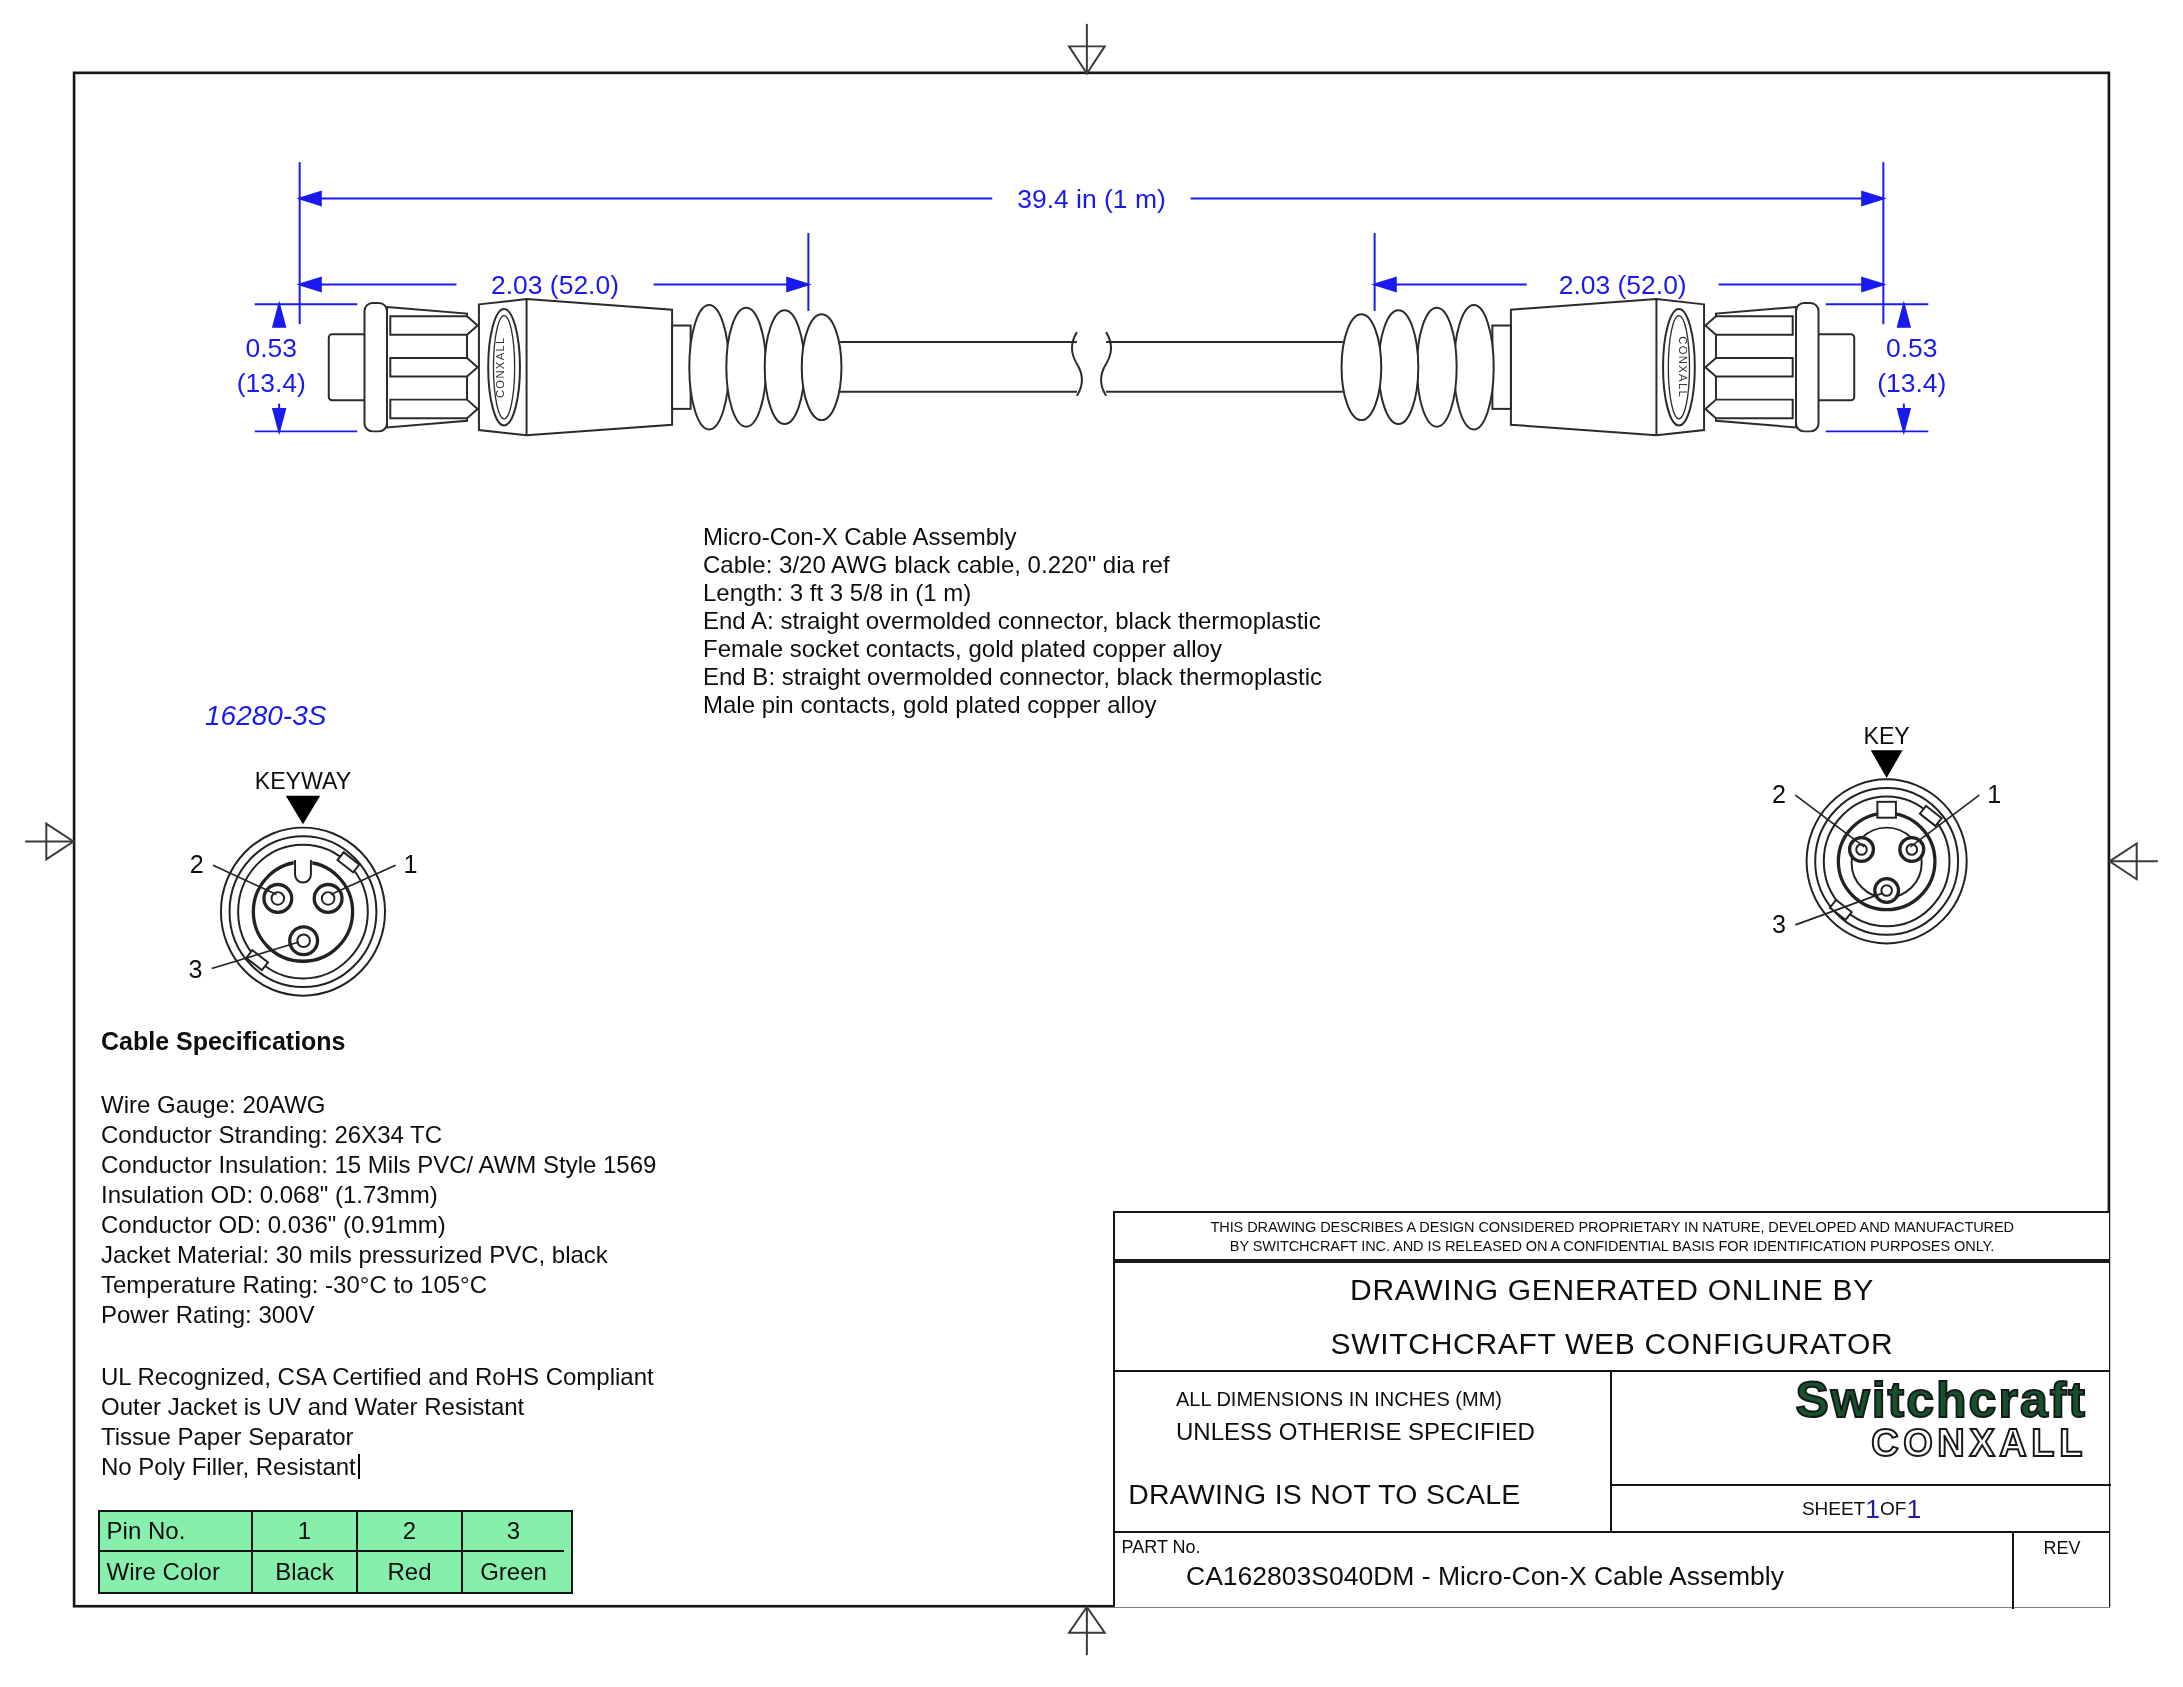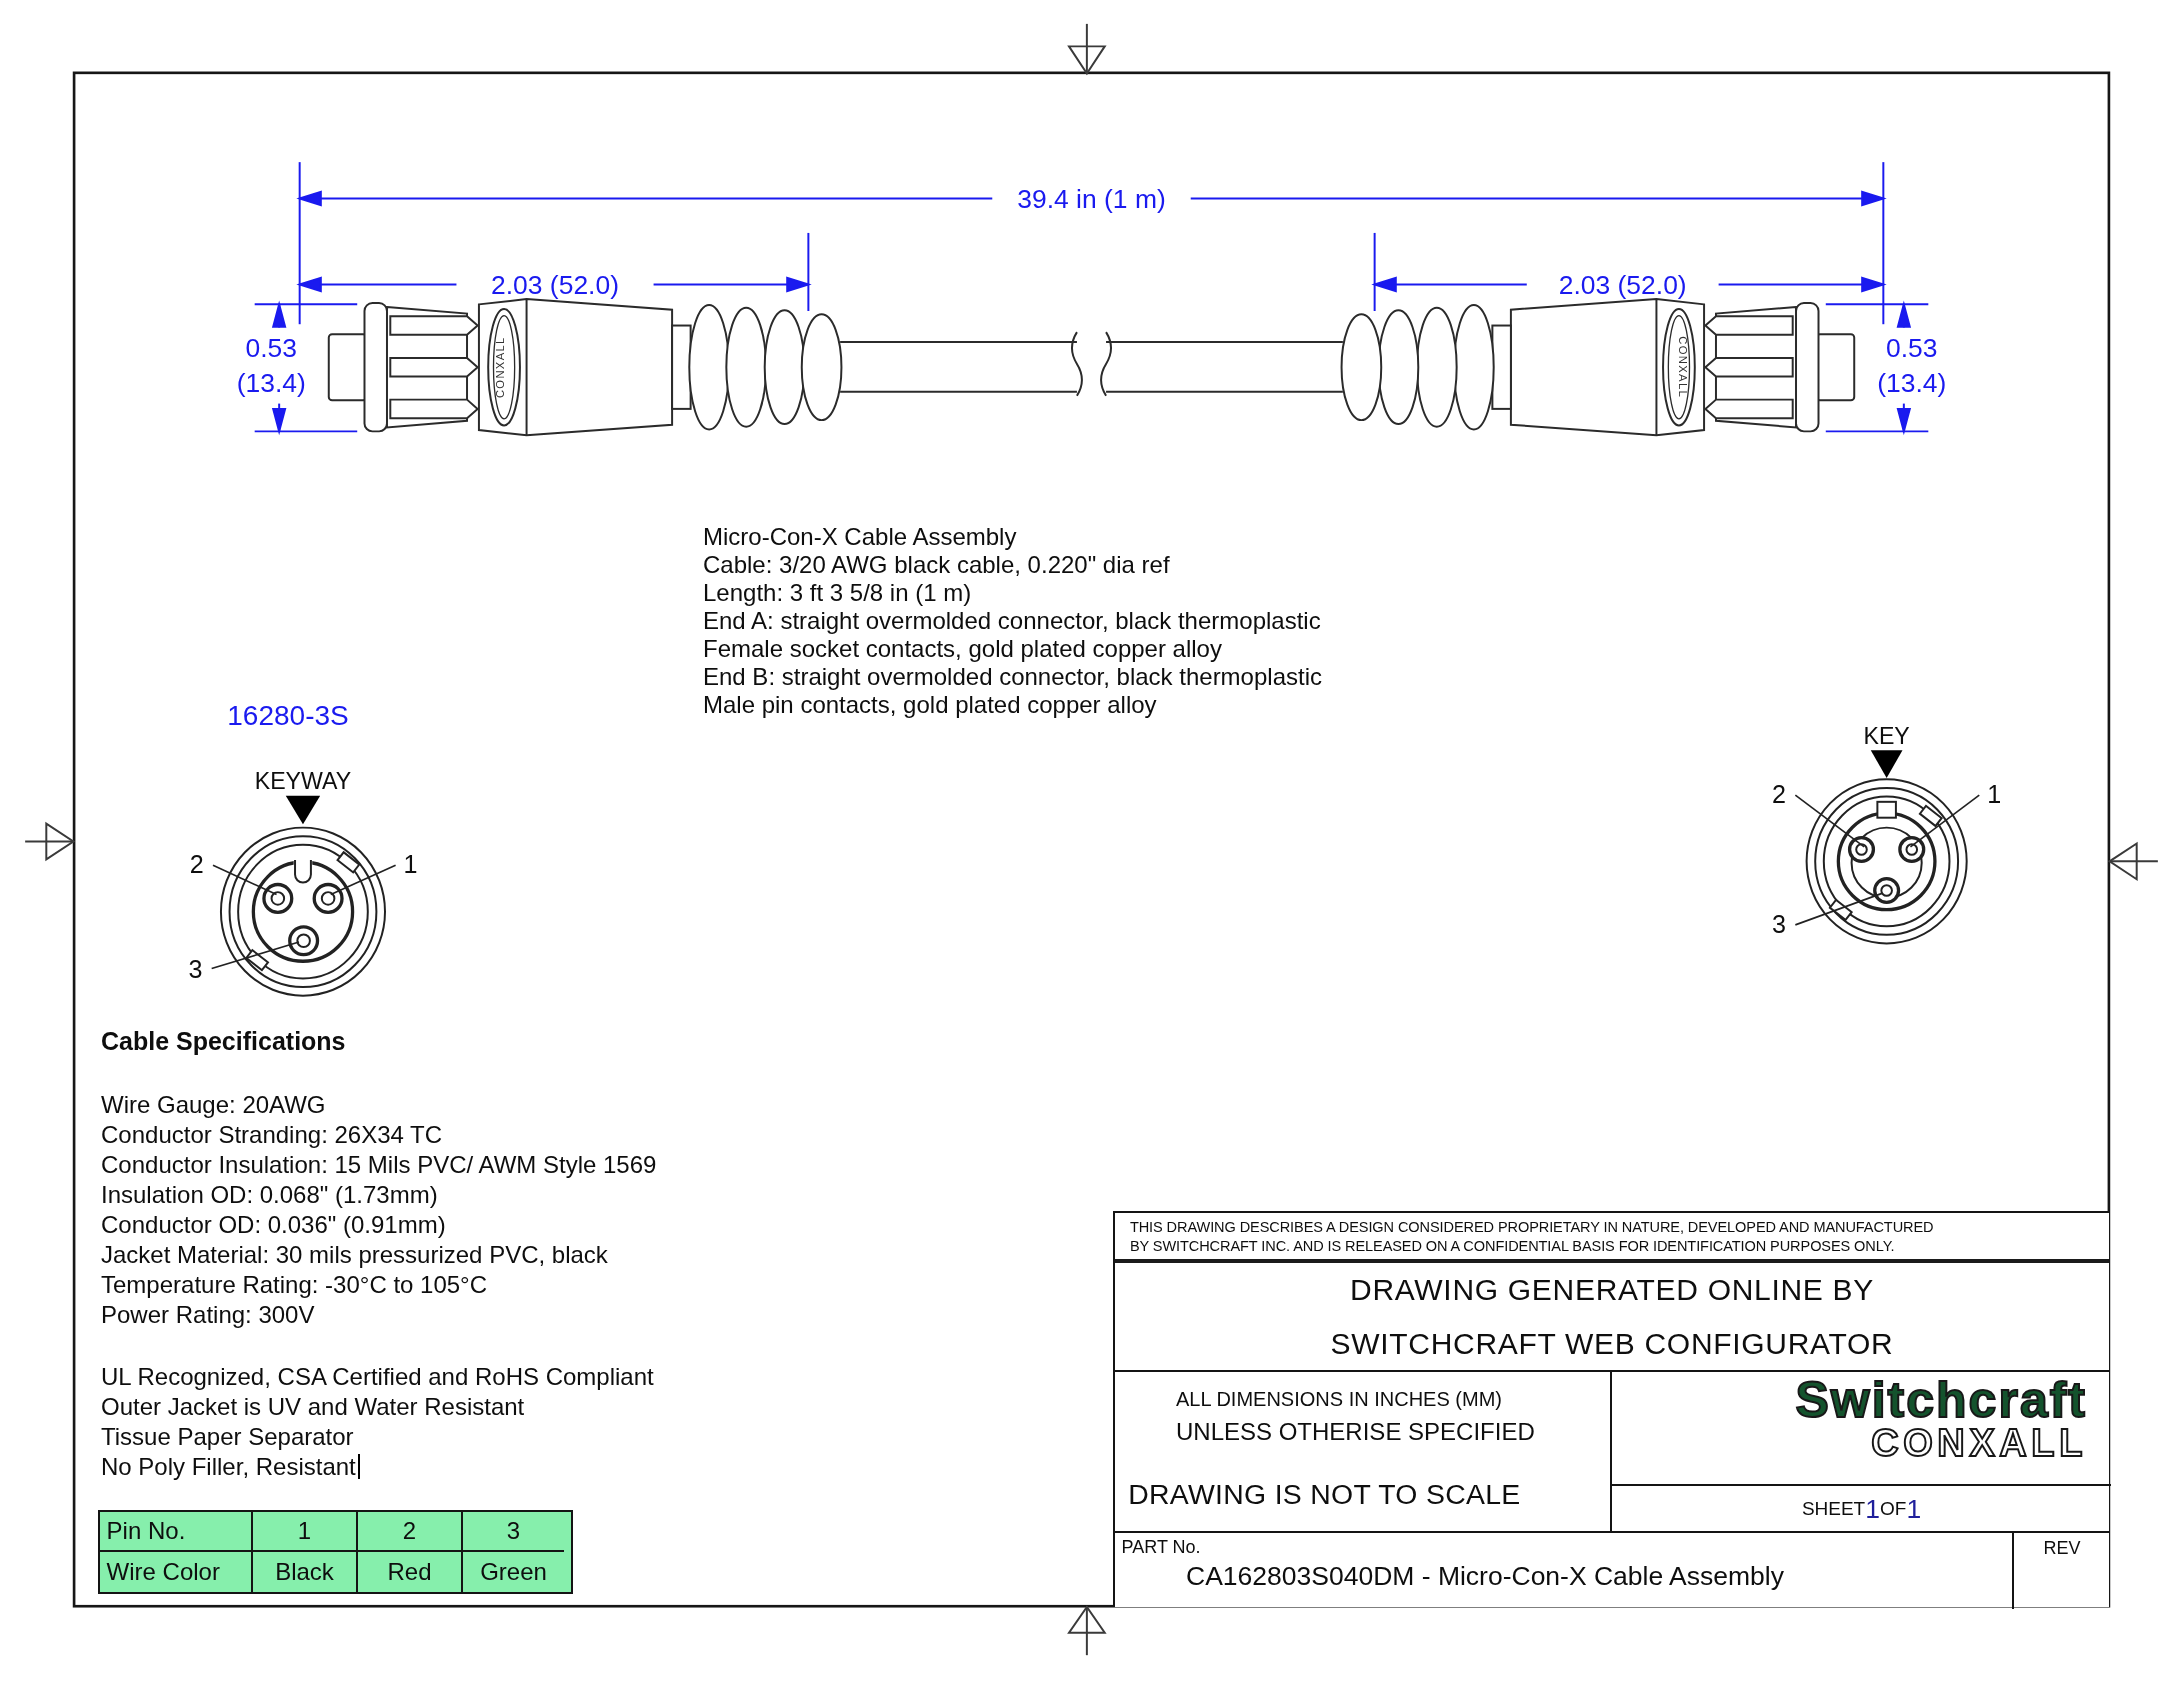--- a/index.html
+++ b/index.html
@@ -4,37 +4,37 @@
 <style>
   html,body{margin:0;padding:0;}
   body{
     width:2183px;height:1687px;position:relative;background:#ffffff;
     font-family:"Liberation Sans", sans-serif;color:#0e0e0e;
     -webkit-font-smoothing:antialiased;
   }
   .abs{position:absolute;}
   
   .desc-block{left:703px;top:523px;width:728px;font-size:24px;line-height:28px;}
-  .partno-a{left:189px;top:700px;width:198px;text-align:center;font-size:28px;color:#1a1aef;}
+  .partno-a{left:205px;top:700px;width:198px;font-size:28px;color:#1a1aef;font-style:italic;}
   .spec-title{left:101px;top:1027px;font-size:25px;font-weight:bold;}
   .spec-block{left:101px;top:1090px;width:662px;font-size:24px;line-height:30px;}
   .note-block{left:101px;top:1362px;width:662px;font-size:24px;line-height:30px;}
   .cursor-bar{display:inline-block;width:2px;height:25px;background:#000;margin-left:2px;vertical-align:-4px;}
   
   .pin-table{left:98px;top:1510px;width:471px;border:2.6px solid #141414;display:grid;
     grid-template-columns:153px 105px 105px 101px;grid-auto-rows:40px;background:#86efac;}
   .pin-table .cell{border-right:2.6px solid #141414;border-bottom:2.6px solid #141414;
     font-size:24px;display:flex;align-items:center;justify-content:center;}
   .pin-table .cell.last-col{border-right:none;}
   .pin-table .cell.last-row{border-bottom:none;}
   .pin-table .cell.head{justify-content:flex-start;padding-left:6.6px;}
   
   .tblock{left:1113px;top:1211px;width:996px;height:396px;border-left:2.6px solid #141414;border-top:2.6px solid #141414;box-sizing:border-box;background:#fff;}
   .tb-prop{position:absolute;left:0;top:0;width:100%;height:50px;border-bottom:4px solid #1b1b1b;box-sizing:border-box;
-    display:flex;flex-direction:column;justify-content:center;}
+    display:flex;flex-direction:column;align-items:center;justify-content:center;}
   .tb-prop div{font-size:15px;letter-spacing:-0.1px;line-height:19px;transform:scaleX(0.97);}
   .tb-gen{position:absolute;left:0;top:50px;width:100%;height:109px;border-bottom:2.6px solid #141414;box-sizing:border-box;
     display:flex;flex-direction:column;align-items:center;justify-content:center;gap:20px;}
   .tb-gen div{font-size:30px;letter-spacing:0.7px;}
   .tb-mid{position:absolute;left:0;top:159px;width:100%;height:161px;border-bottom:2.6px solid #141414;box-sizing:border-box;}
   .tb-dims{position:absolute;left:0;top:0;width:497px;height:100%;border-right:2.6px solid #141414;box-sizing:border-box;}
   .tb-dims .small1{position:absolute;left:61px;top:16px;font-size:20px;}
   .tb-dims .small2{position:absolute;left:61px;top:46px;font-size:24px;}
   .tb-dims .scale{position:absolute;left:13.2px;top:106px;font-size:28.4px;letter-spacing:0.3px;}
   .tb-logo{position:absolute;left:497px;top:0;width:499px;height:114px;border-bottom:2.6px solid #141414;box-sizing:border-box;text-align:right;padding-right:24px;}

